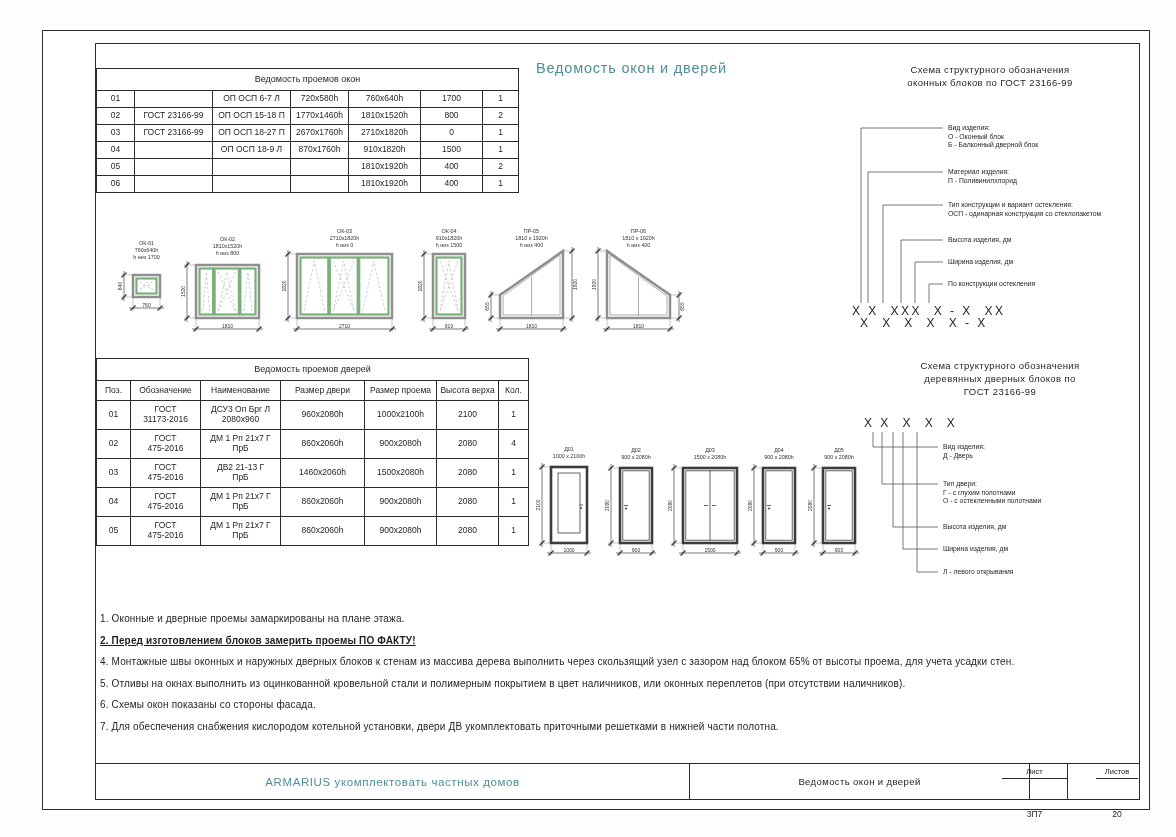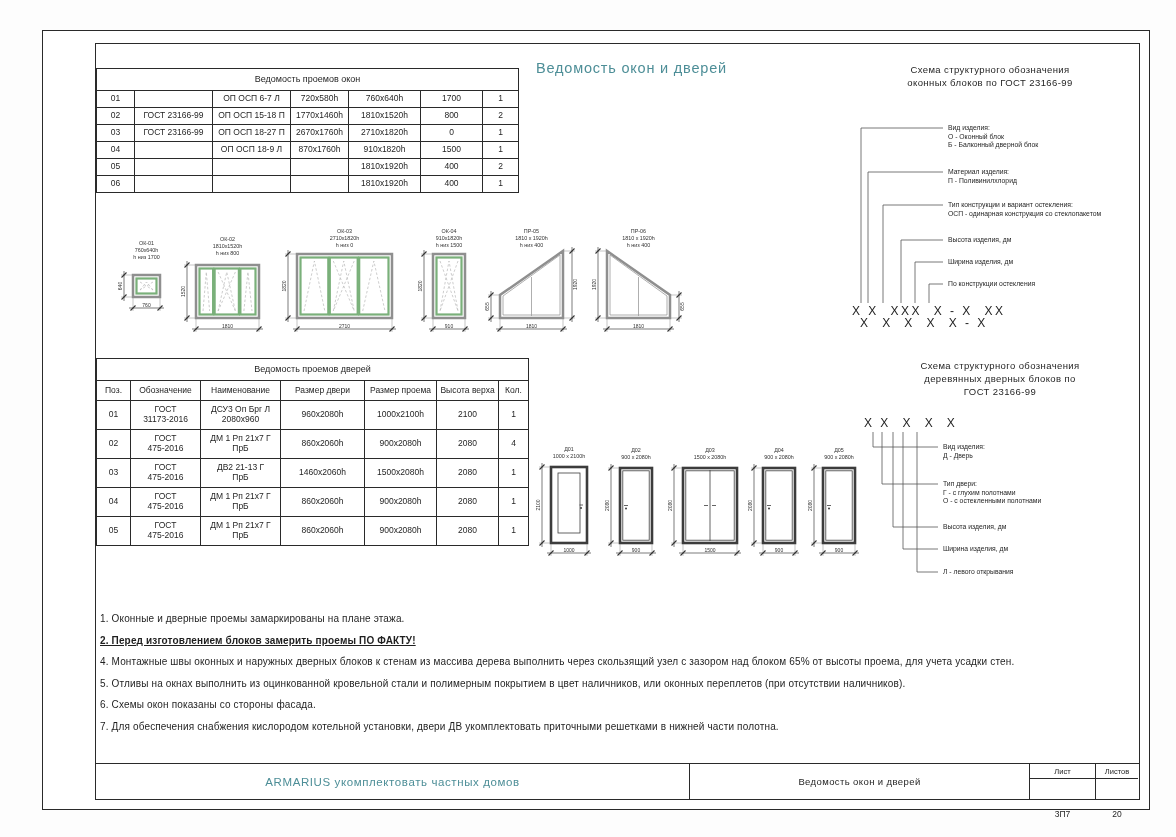--- a/index.html
+++ b/index.html
@@ -48,21 +48,21 @@
 
   #notes{position:absolute;left:100px;top:614px;width:1012px;}
   .note{font-size:10px;letter-spacing:0.15px;margin-bottom:12.5px;line-height:9px;}
   .note.em{font-weight:bold;text-decoration:underline;}
 
   .title-block{position:absolute;left:95px;top:763px;width:1045px;height:37px;border:1.5px solid #2a2a2a;box-sizing:border-box;background:#fff;}
   .tb-cell{position:absolute;top:0;height:100%;box-sizing:border-box;display:flex;align-items:center;justify-content:center;}
   .tb-company{left:0;width:594px;border-right:1px solid #2a2a2a;font-size:11.5px;letter-spacing:0.6px;}
   .tb-doc{left:594px;width:340px;border-right:1px solid #2a2a2a;font-size:9.5px;letter-spacing:0.4px;}
   .tb-col{position:absolute;top:0;height:100%;box-sizing:border-box;}
-  .tb-sheet{left:934px;width:66px;border-right:1px solid #2a2a2a;}
+  .tb-sheet{left:906px;width:66px;border-right:1px solid #2a2a2a;}
   .tb-sheets{left:1000px;width:42px;}
   .tb-col-head{height:15px;border-bottom:1px solid #2a2a2a;box-sizing:border-box;display:flex;align-items:center;justify-content:center;font-size:7.5px;}
   .tb-col-val{height:19px;display:flex;align-items:center;justify-content:center;font-size:8.5px;margin-top:25px;}
 </style>
 </head>
 <body>
 
 <div class="outer-border"></div>
 <div class="frame"></div>
 

